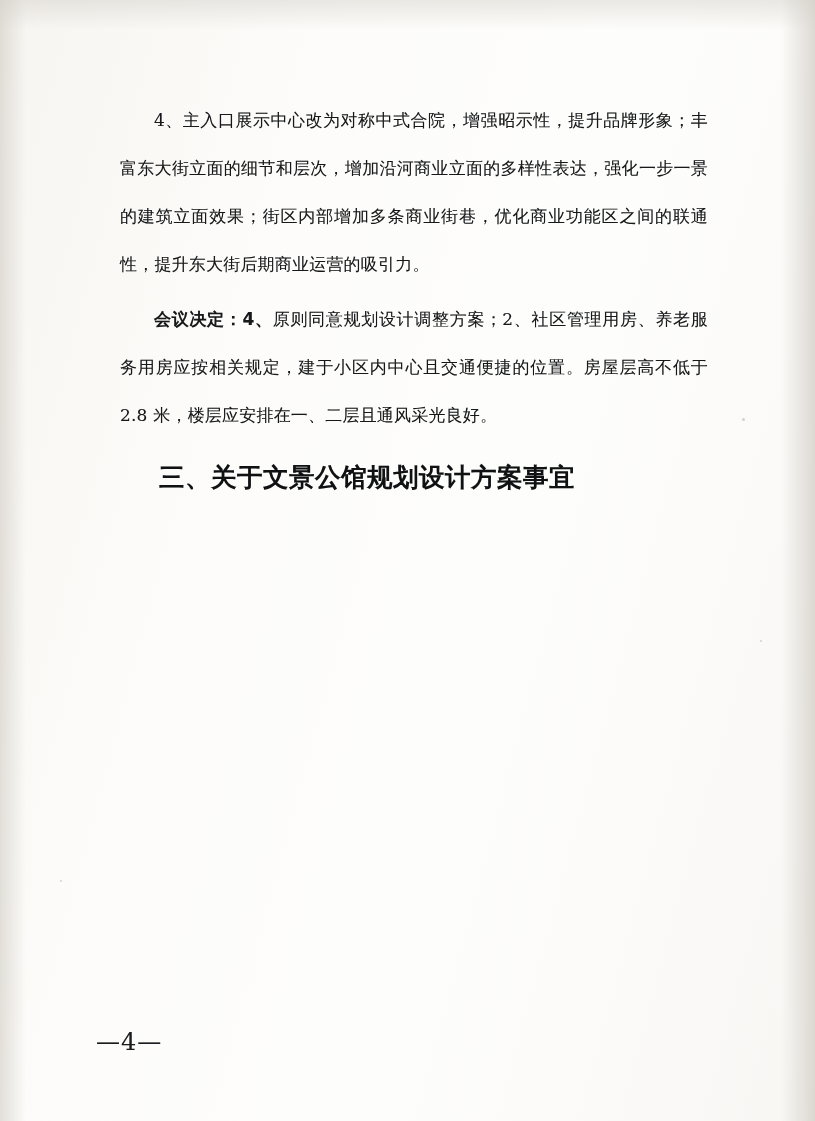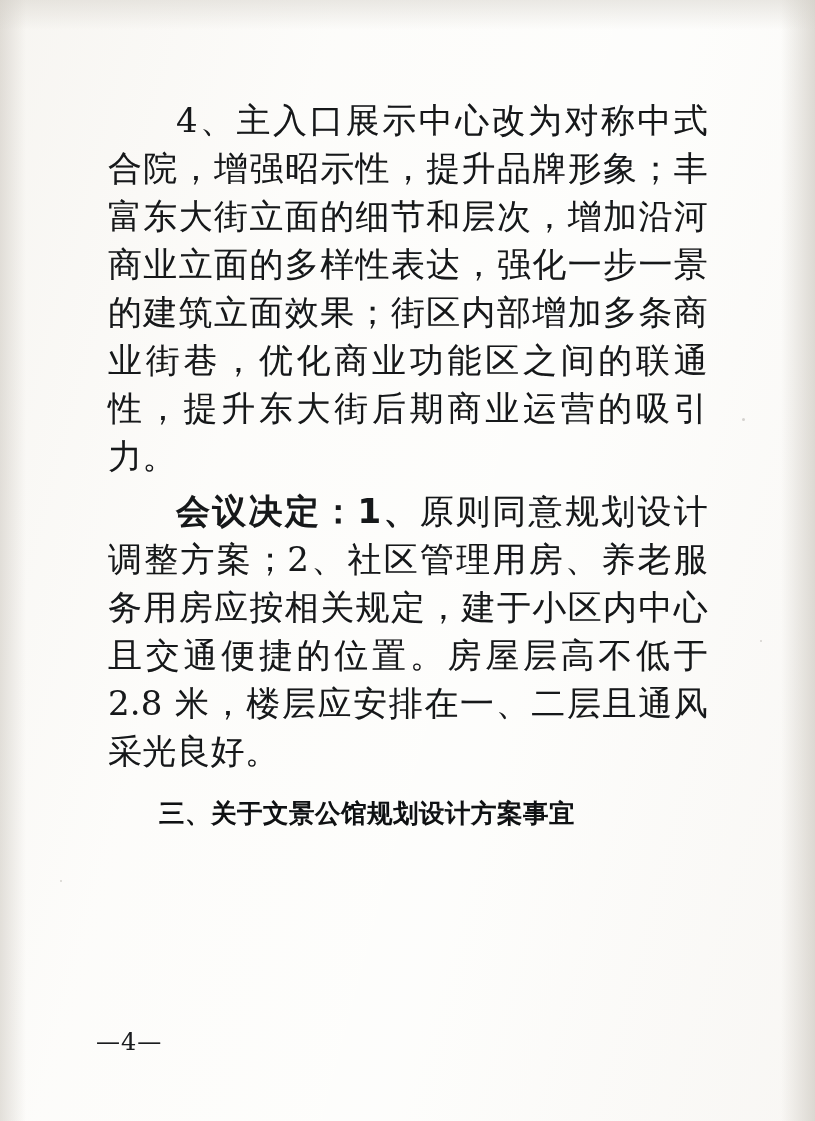--- a/index.html
+++ b/index.html
@@ -52,22 +52,22 @@
   }
 
   .content {
     position: absolute;
     left: 108px;
     top: 96px;
     width: 600px;
   }
 
   p.para {
-    margin: 0 0 7px 0;
-    font-size: 34px;
+    margin: 0 0 7px 12px;
+    font-size: 17px;
     line-height: 48px;
     color: #16181a;
     text-align: justify;
     text-justify: inter-ideograph;
     letter-spacing: 0.2px;
     text-indent: 2em;
     font-weight: 400;
   }
   h2.section {
     margin: 14px 0 4px 0;
@@ -109,20 +109,20 @@
 
   <div class="scan-speck" style="left:742px; top:418px; width:3px; height:3px;"></div>
   <div class="scan-speck" style="left:760px; top:640px; width:2px; height:2px;"></div>
   <div class="scan-speck" style="left:60px; top:880px; width:2px; height:2px;"></div>
 
   <div class="content">
 
     <p class="para">4、主入口展示中心改为对称中式合院，增强昭示性，提升品牌形象；丰富东大街立面的细节和层次，增加沿河商业立面的多样性表达，强化一步一景的建筑立面效果；街区内部增加多条商业街巷，优化商业功能区之间的联通性，提升东大街后期商业运营的吸引力。</p>
 
 
-    <p class="para"><span class="bold-lead">会议决定：1、</span><span>原则同意规划设计调整方案；2、社区管理用房、养老服务用房应按相关规定，建于小区内中心且交通便捷的位置。房屋层高不低于 2.8 米，楼层应安排在一、二层且通风采光良好。</span></p>
+    <p class="para"><span class="bold-lead">会议决定：4、</span><span>原则同意规划设计调整方案；2、社区管理用房、养老服务用房应按相关规定，建于小区内中心且交通便捷的位置。房屋层高不低于 2.8 米，楼层应安排在一、二层且通风采光良好。</span></p>
 
     <h2 class="section">三、关于文景公馆规划设计方案事宜</h2>
 
   </div>
 
   <div class="page-number">—4—</div>
 </div>
 
 </body></html>

